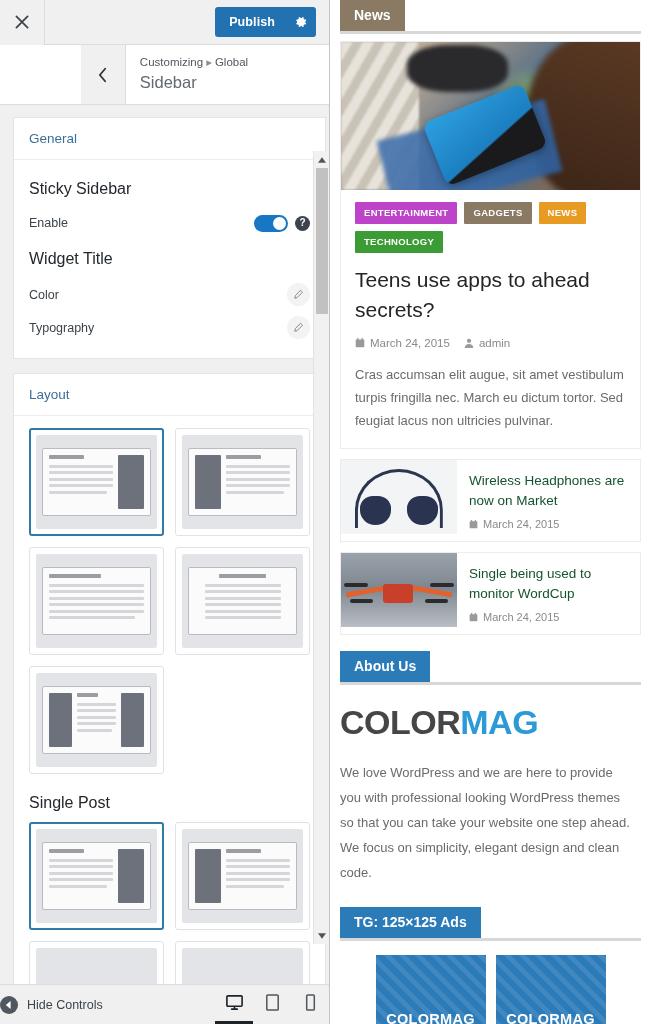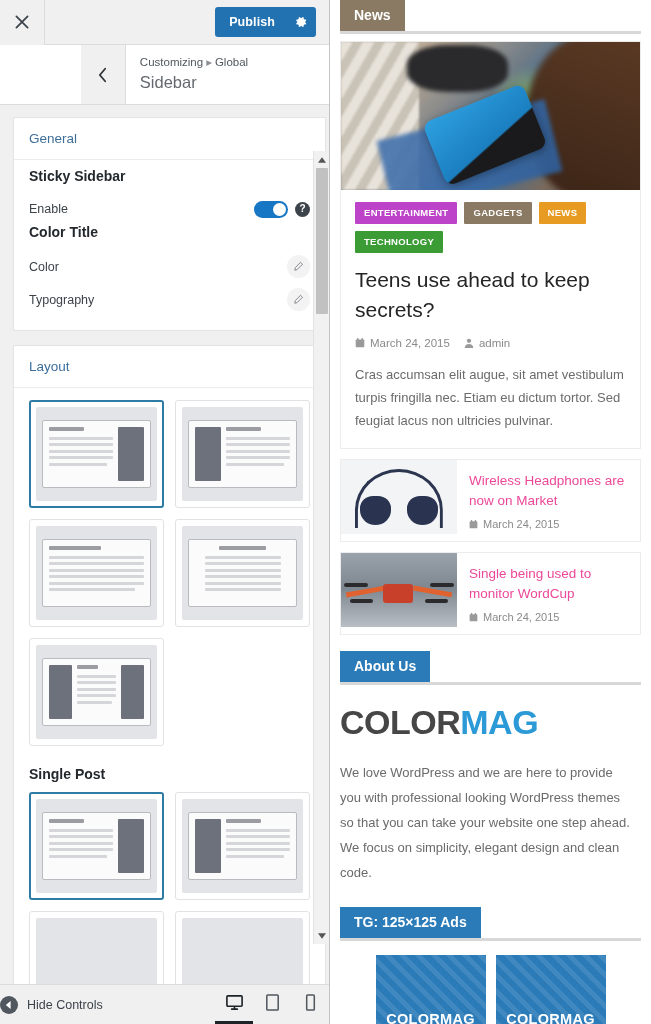--- a/index.html
+++ b/index.html
@@ -71,22 +71,22 @@
   .cz-card {
     background: #fff; border: 1px solid #e4e4e7;
     margin-bottom: 14px;
   }
   .cz-card-head {
     padding: 13px 15px; font-size: 13.5px; color: #3c6e9a;
     border-bottom: 1px solid #ececef; font-weight: 400;
   }
   .cz-card-inner { padding: 8px 15px 14px 15px; }
   .cz-group-label {
-    font-size: 14px; font-weight: bold; color: #23282d;
-    margin: 0 0 10px 0;
+    font-size: 16px; font-weight: normal; color: #23282d;
+    margin: 12px 0 10px 0;
   }
   .cz-row {
     display: flex; align-items: center; justify-content: space-between;
     padding: 5px 0; min-height: 30px; gap: 28px;
   }
   .cz-row-label { font-size: 12.5px; color: #3c434a; }
   .cz-row-ctl { display: flex; align-items: center; gap: 7px; }
 
   .toggle {
     width: 34px; height: 17px; border-radius: 9px; background: #1877c4;
@@ -268,21 +268,21 @@
   .mini-img.dr .body { position: absolute; left: 36%; top: 42%; width: 26%; height: 26%; background: #c8402a; border-radius: 3px; }
   .mini-img.dr .arm { position: absolute; top: 48%; height: 5px; width: 34%; background: #e2622f; }
   .mini-img.dr .arm.l { left: 4%; transform: rotate(-10deg); }
   .mini-img.dr .arm.r { right: 4%; transform: rotate(10deg); }
   .mini-img.dr .rot { position: absolute; width: 20%; height: 4px; background: #2b2b2e; border-radius: 2px; }
   .mini-img.dr .rot.a { left: 3%; top: 40%; }
   .mini-img.dr .rot.b { right: 3%; top: 40%; }
   .mini-img.dr .rot.c { left: 8%; top: 62%; }
   .mini-img.dr .rot.d { right: 8%; top: 62%; }
   .mini-body { padding: 11px 12px; flex: 1; }
-  .mini-title { font-size: 13.5px; line-height: 20px; color: #ec4899; cursor: pointer; }
+  .mini-title { font-size: 13.5px; line-height: 20px; color: #14532d; cursor: pointer; }
   .mini-meta { font-size: 11px; color: #8a8a8a; display: flex; align-items: center; gap: 5px; margin-top: 7px; }
   .mini-meta svg { width: 9px; height: 9px; }
 
   .about-body { padding: 18px 14px 6px 0; }
   .logo { font-size: 34px; font-weight: bold; letter-spacing: -.5px; margin-bottom: 18px; }
   .logo .a { color: #464646; }
   .logo .b { color: #2b9ad6; }
   .about-txt { font-size: 13px; line-height: 25px; color: #6b6b6b; }
 
   .ads-row { display: flex; gap: 10px; justify-content: center; padding: 14px 10px 0 0; }
@@ -345,21 +345,21 @@
           <div class="cz-group-label">Sticky Sidebar</div>
           <div class="cz-row">
             <div class="cz-row-label">Enable</div>
             <div class="cz-row-ctl">
               <div class="toggle">
                   <div class="knob"></div>
                 </div>
               <div class="help-icon">?</div>
             </div>
           </div>
-          <div class="cz-group-label">Color Title</div>
+          <div class="cz-group-label">Widget Title</div>
           <div class="cz-row">
             <div class="cz-row-label">Color</div>
             <div class="pencil-btn">
               <svg viewBox="0 0 16 16" fill="none" stroke="#787c82" stroke-width="1.3" stroke-linecap="round" stroke-linejoin="round">
                 <path d="M11.3 2.2l2.5 2.5-8 8-3.2.7.7-3.2z"></path>
               </svg>
             </div>
           </div>
           <div class="cz-row">
             <div class="cz-row-label">Typography</div>
@@ -562,39 +562,39 @@
             <div class="jean"></div>
             <div class="ph"></div>
           </div>
           <div class="feat-body">
             <div class="cats">
               <span class="cat" style="background:#bd43c9">ENTERTAINMENT</span>
               <span class="cat" style="background:#8a7a63">GADGETS</span>
               <span class="cat" style="background:#e79b23">NEWS</span>
               <span class="cat" style="background:#3b9c35">TECHNOLOGY</span>
             </div>
-            <div class="feat-title">Teens use ahead to keep secrets?</div>
+            <div class="feat-title">Teens use apps to ahead secrets?</div>
             <div class="meta">
               <span>
                 <svg viewBox="0 0 14 14" fill="#9a9a9a">
                     <rect x="1" y="2" width="12" height="11" rx="1"></rect>
                     <rect x="3" y="0" width="2" height="3"></rect>
                     <rect x="9" y="0" width="2" height="3"></rect>
                   </svg>
                 <span>March 24, 2015</span>
               </span>
               <span>
                 <svg viewBox="0 0 14 14" fill="#9a9a9a">
                     <circle cx="7" cy="4" r="3"></circle>
                     <path d="M1 14c0-3.3 2.7-5.5 6-5.5s6 2.2 6 5.5z"></path>
                   </svg>
                 <span>admin</span>
               </span>
             </div>
-            <div class="excerpt">Cras accumsan elit augue, sit amet vestibulum turpis fringilla nec. Etiam eu dictum tortor. Sed feugiat lacus non ultricies pulvinar.</div>
+            <div class="excerpt">Cras accumsan elit augue, sit amet vestibulum turpis fringilla nec. March eu dictum tortor. Sed feugiat lacus non ultricies pulvinar.</div>
           </div>
         </div>
 
         <div class="mini">
           <div class="mini-img hp">
             <div class="band"></div>
             <div class="cup l"></div>
             <div class="cup r"></div>
           </div>
           <div class="mini-body">

